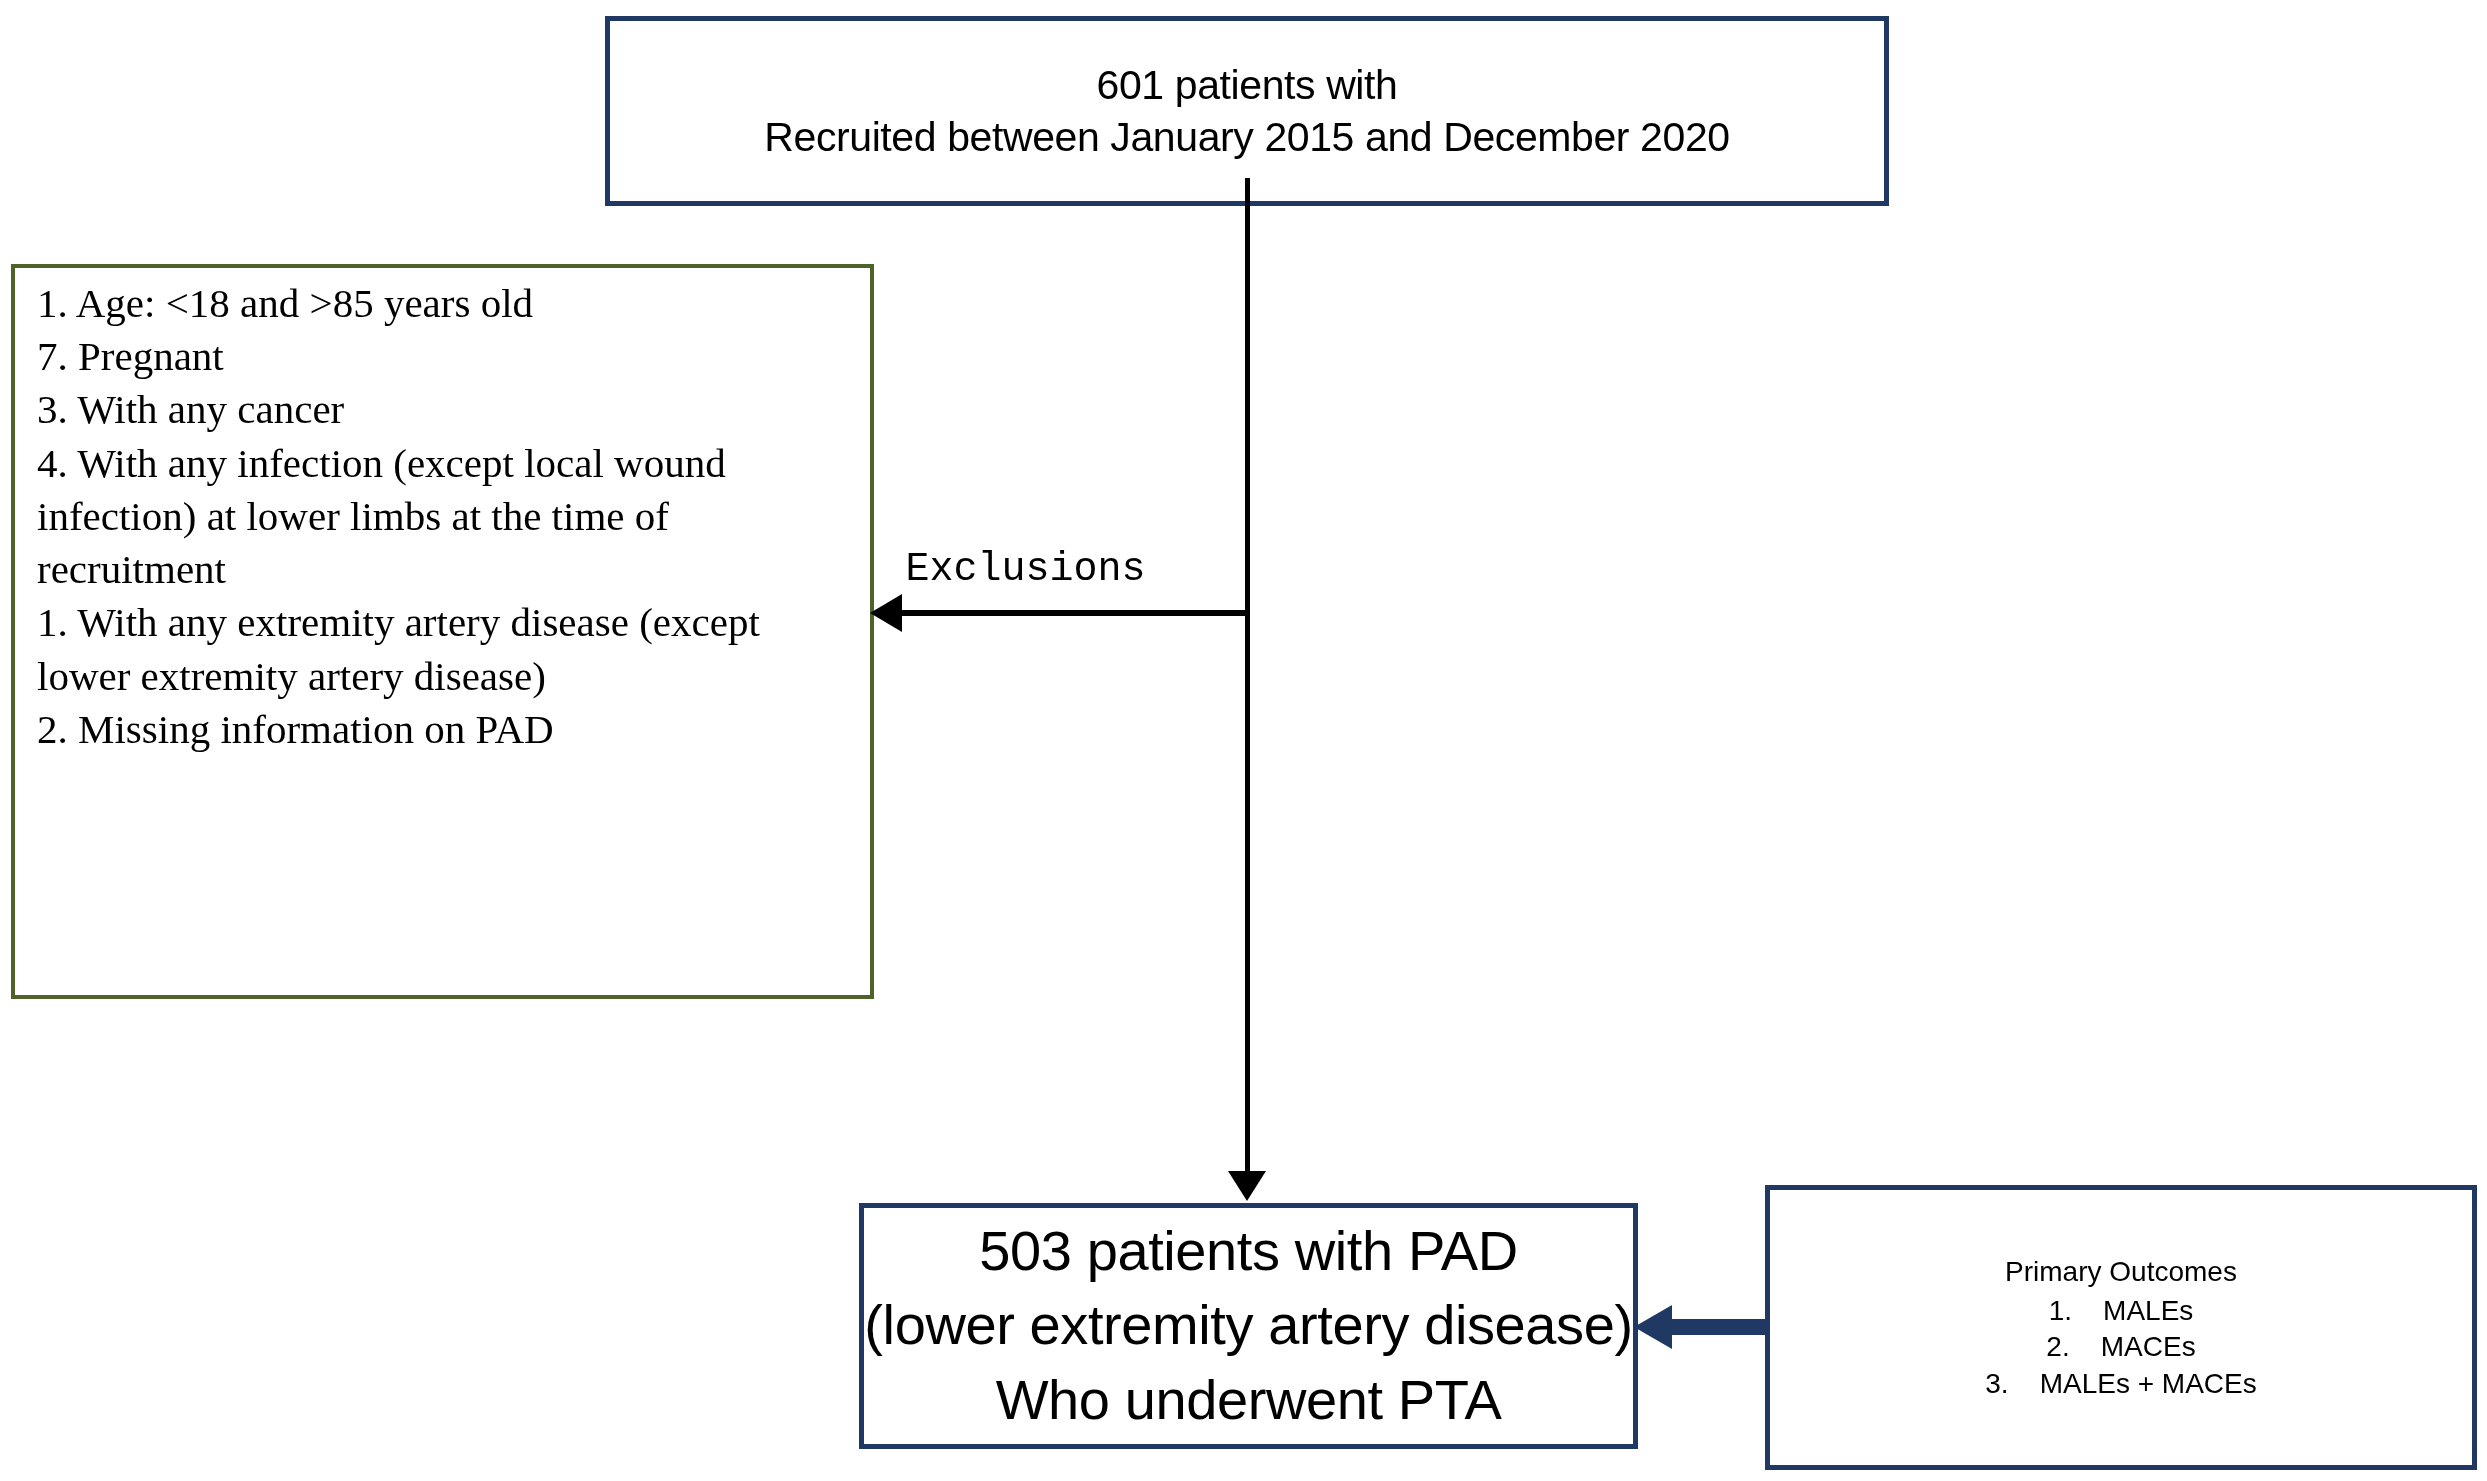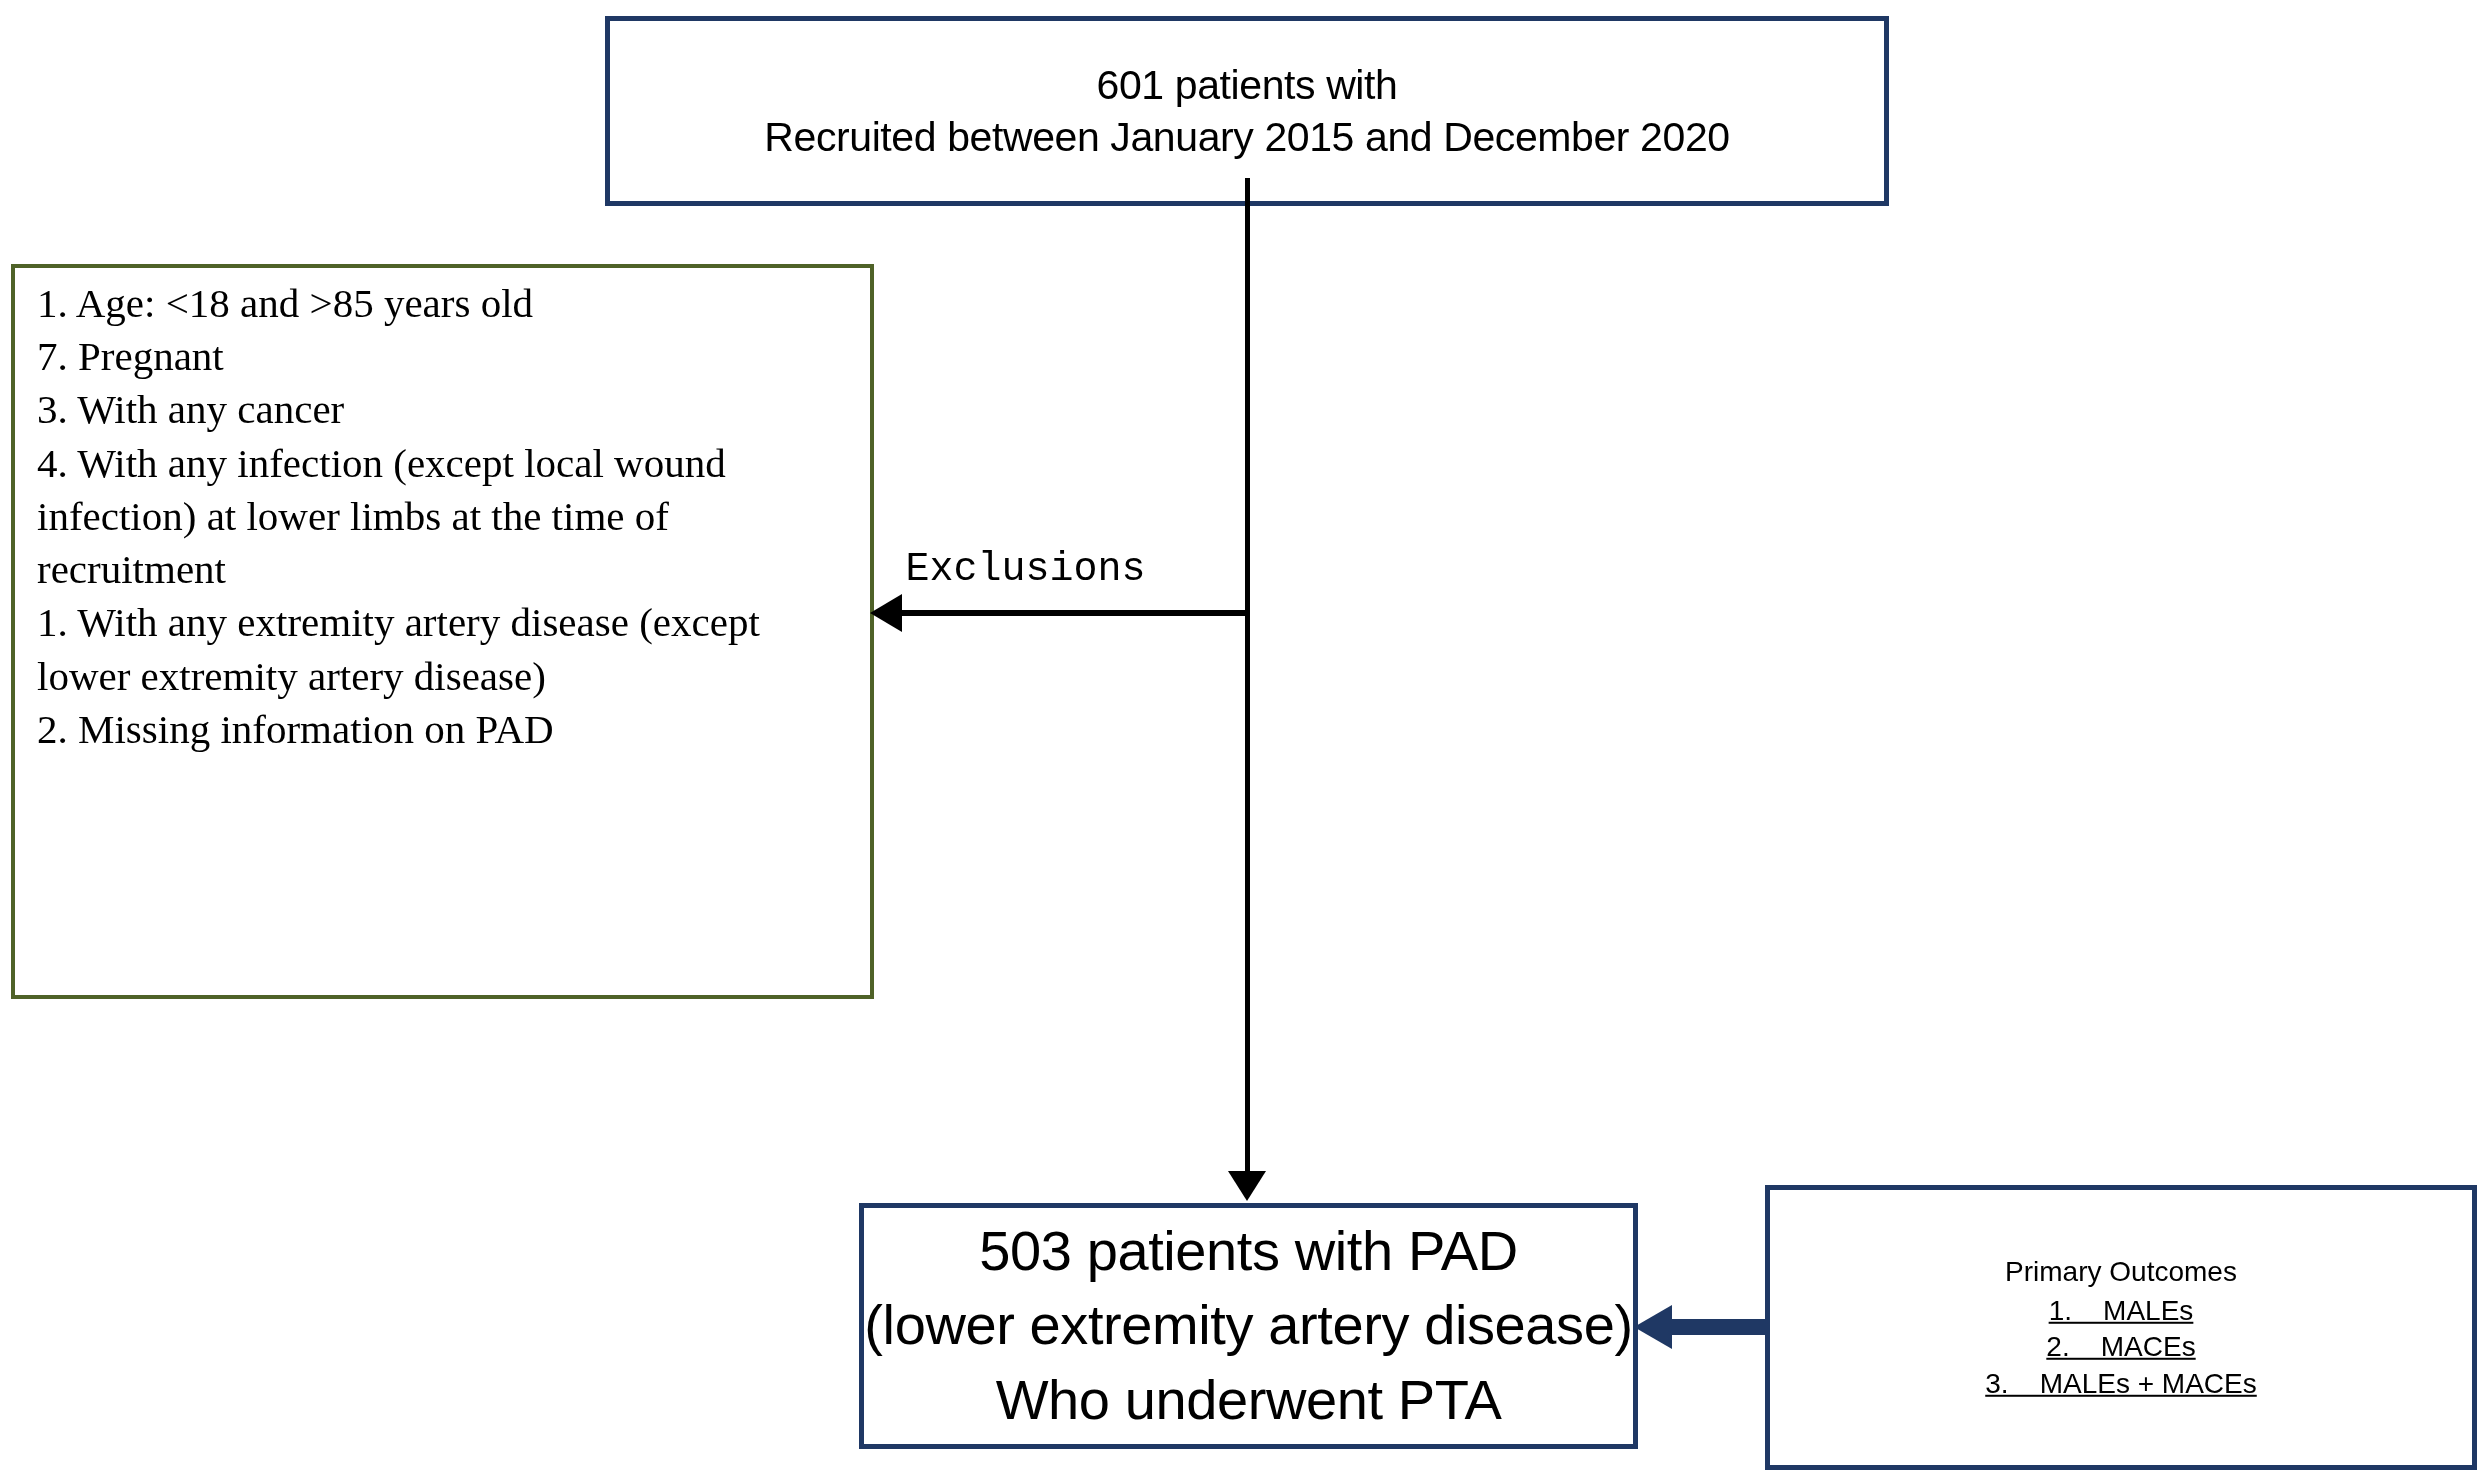--- a/index.html
+++ b/index.html
@@ -112,21 +112,20 @@
     color: #000000;
   }
   #outcomes-title {
     display: block;
     white-space: nowrap;
     margin-bottom: 2.9px;
   }
   .outcome-item {
     display: block;
     white-space: pre;
-    text-decoration: underline;
   }
 
   
   .vline {
     position: absolute;
     background: #000000;
   }
   .hline {
     position: absolute;
     background: #000000;

